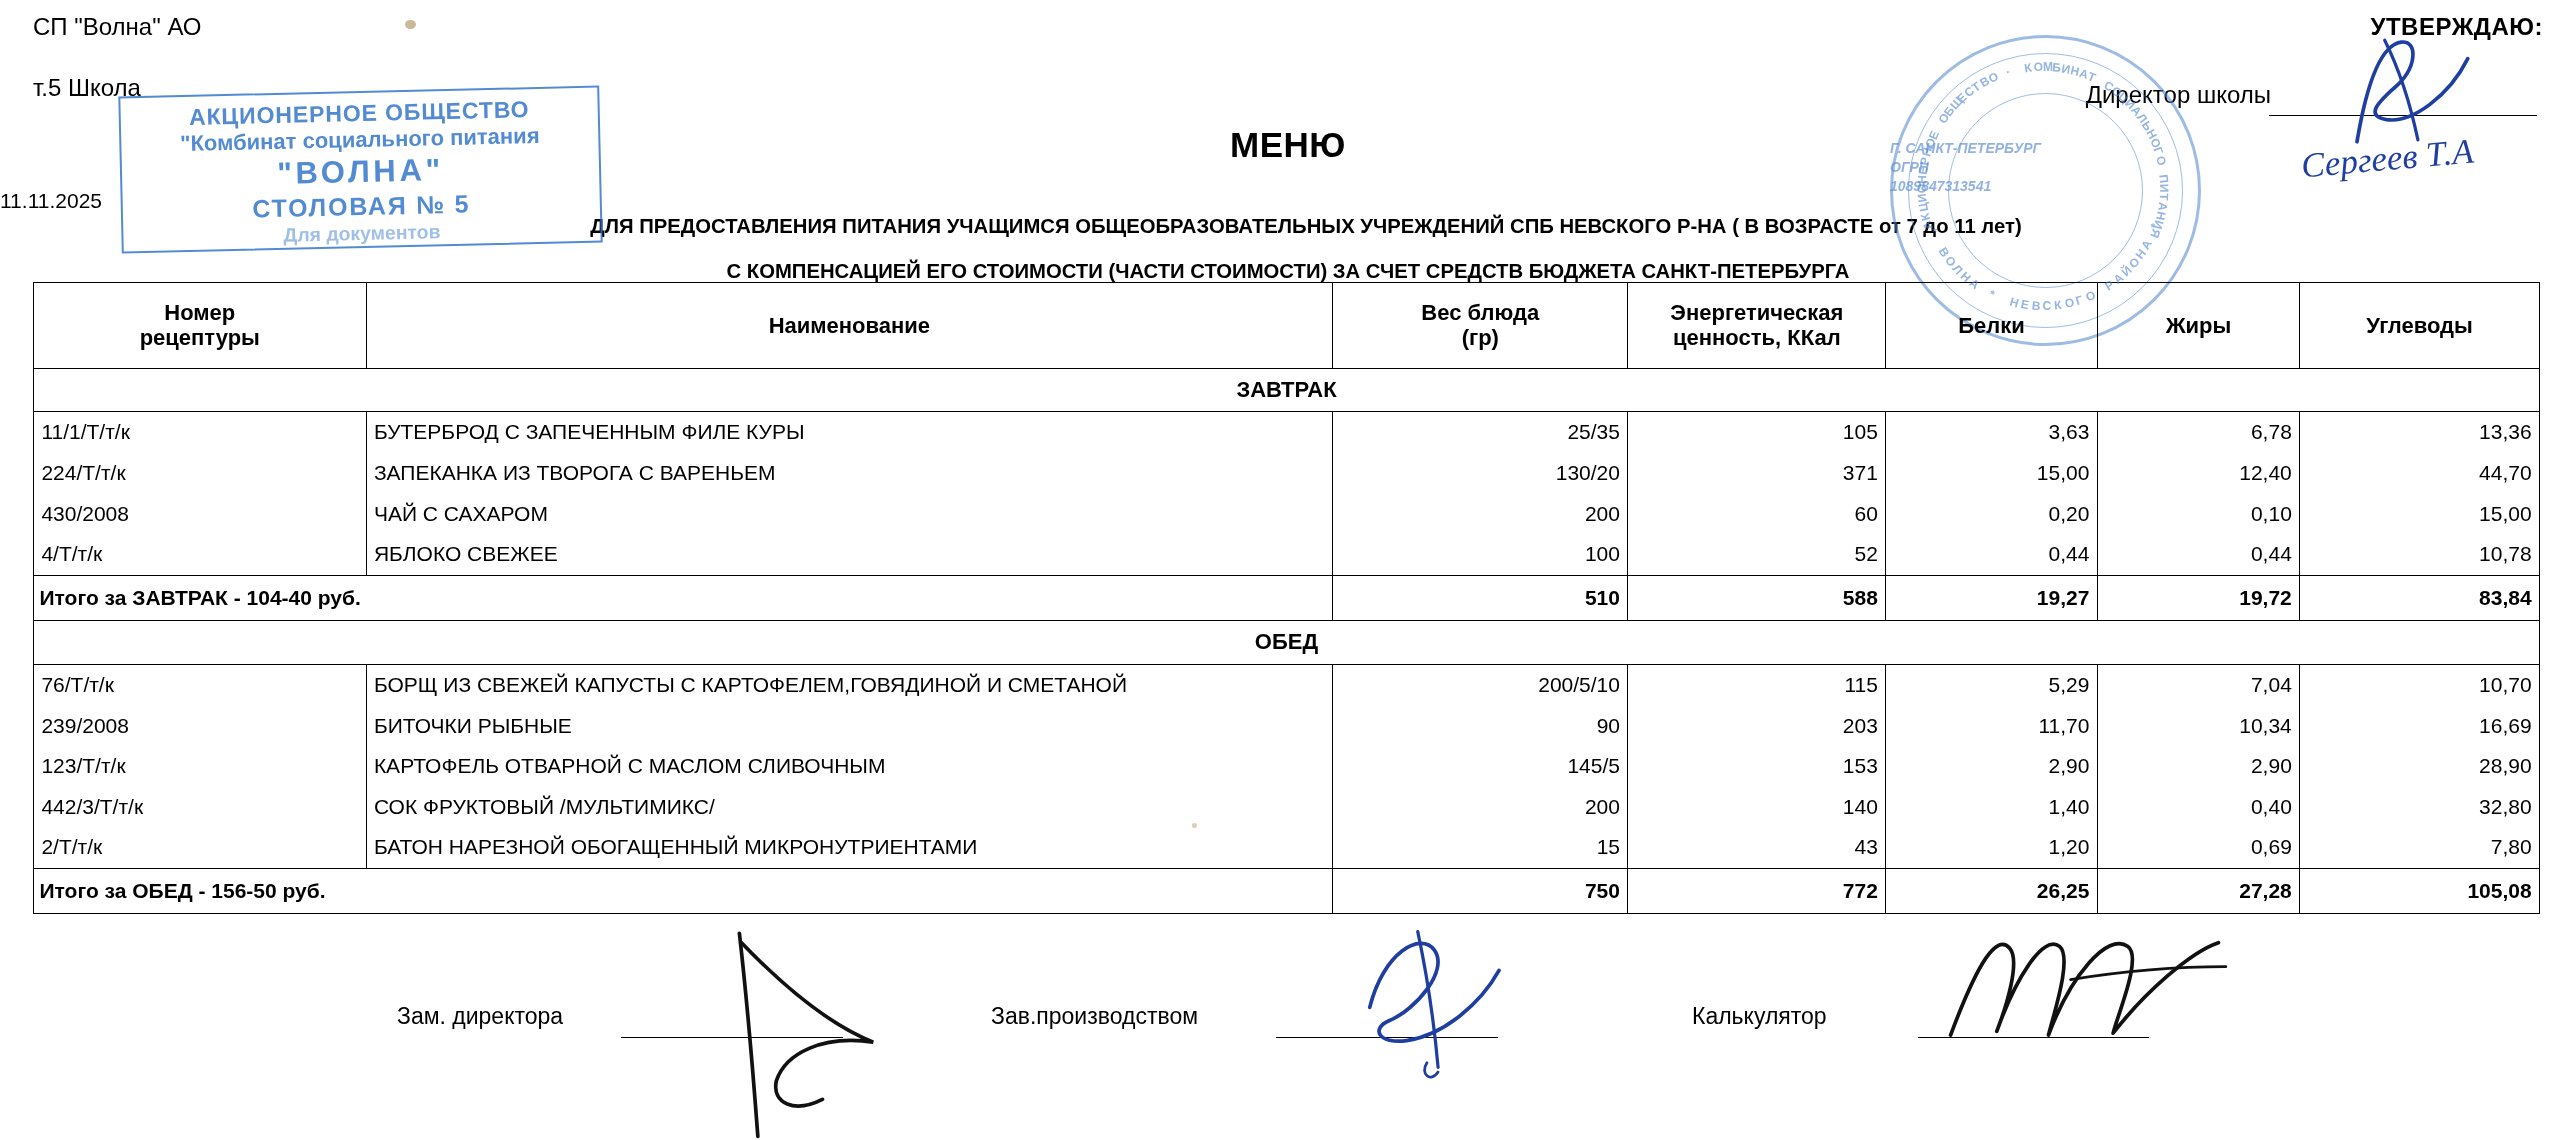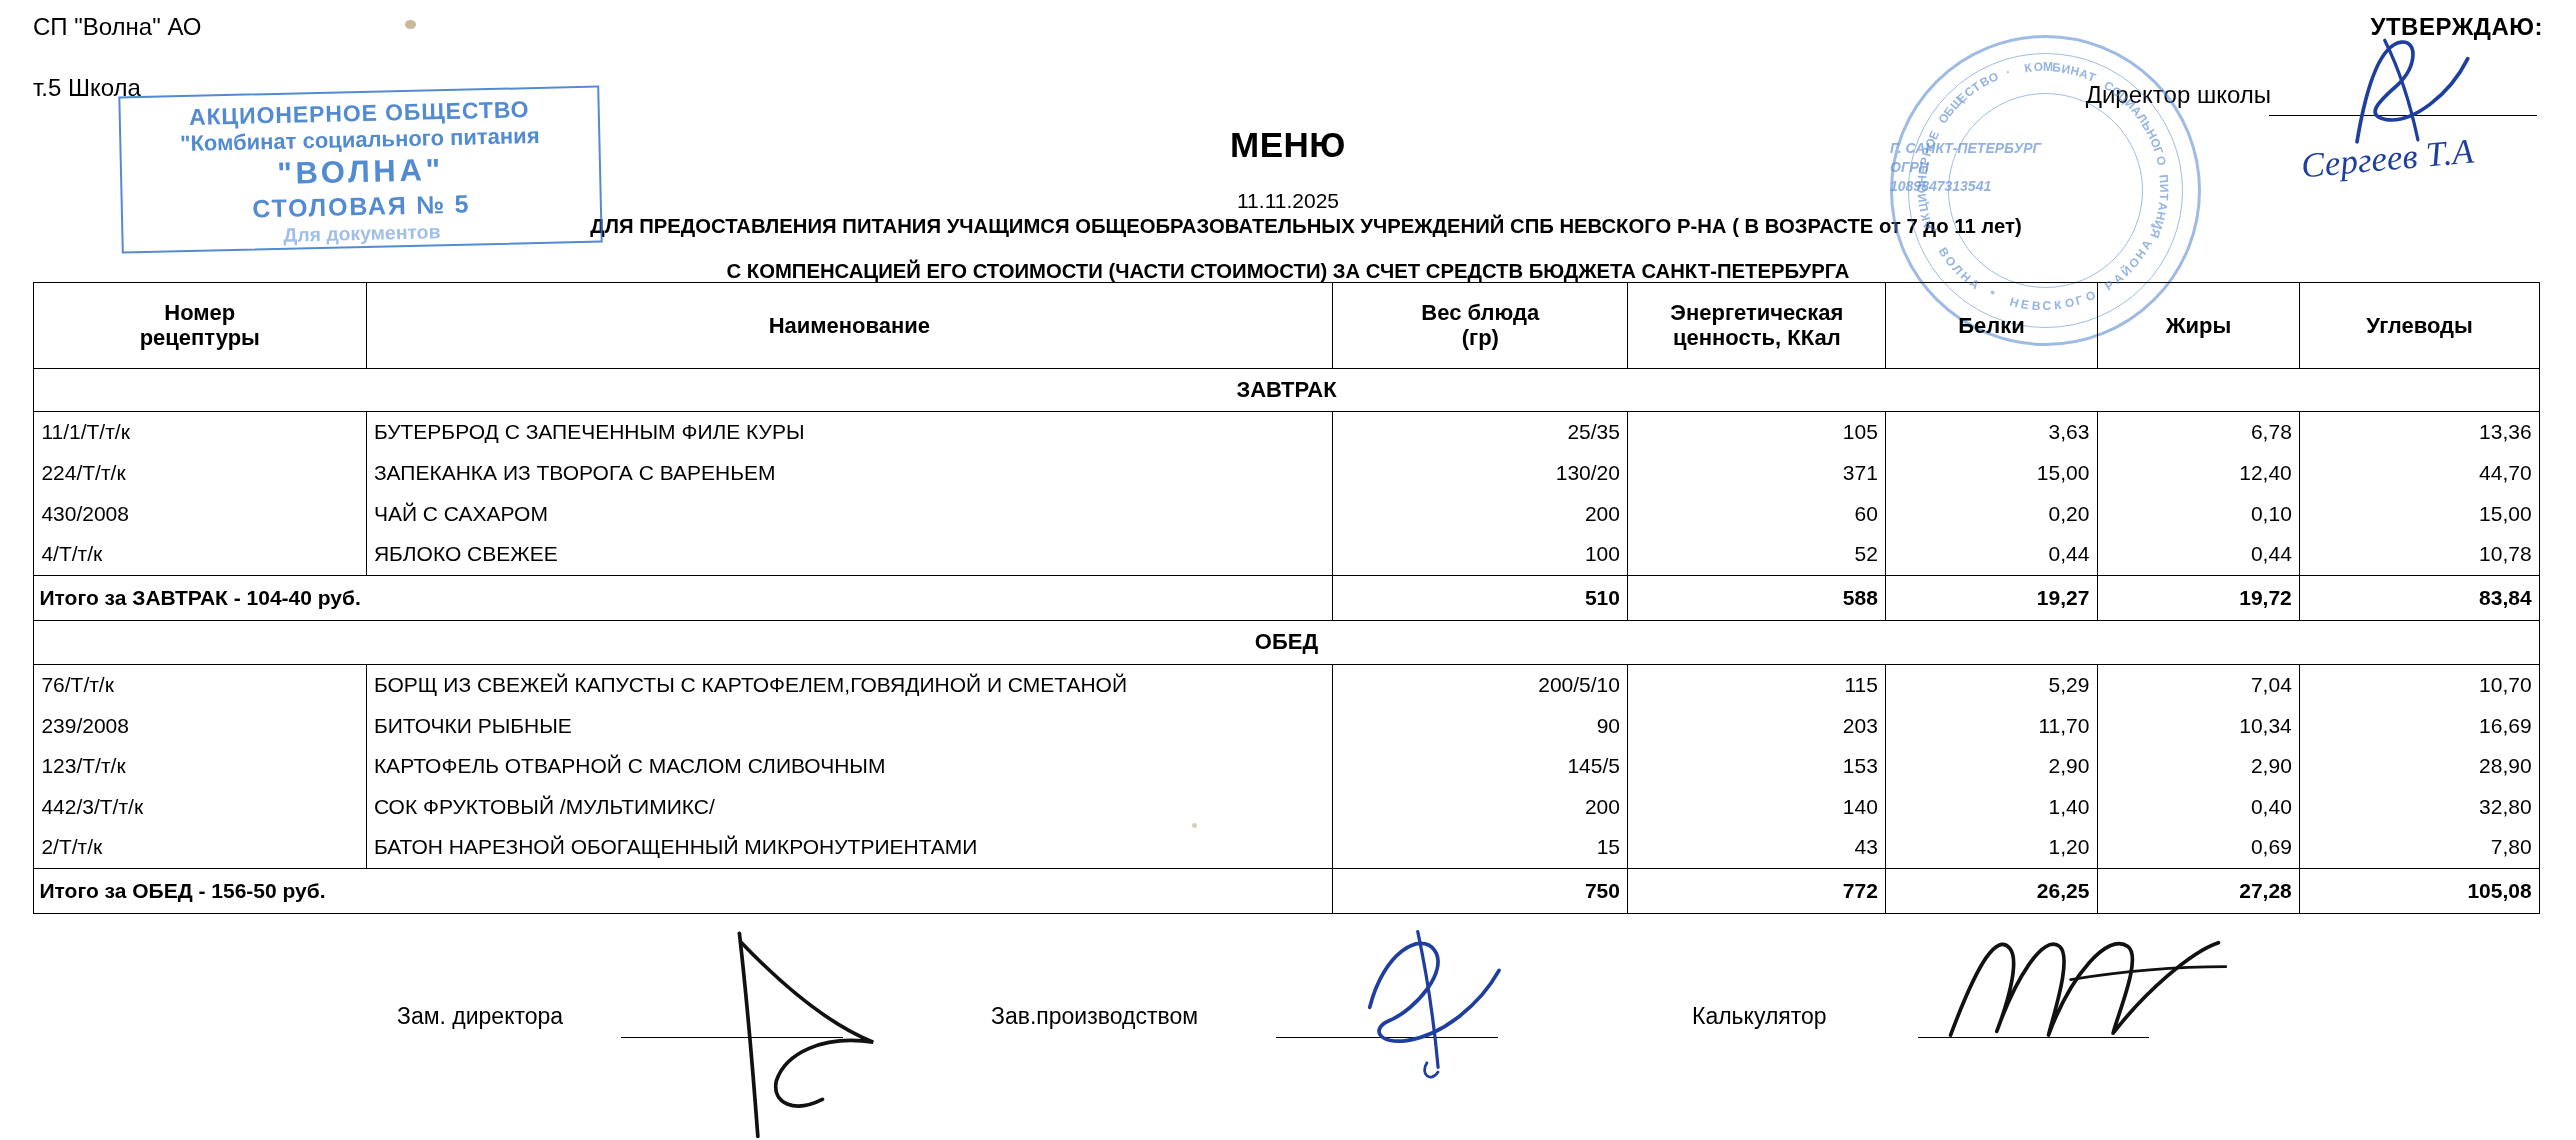--- a/index.html
+++ b/index.html
@@ -63,21 +63,21 @@
     text-align: center;
     font-size: 35px;
     font-weight: 700;
     letter-spacing: 0.5px;
   }
   .date {
     position: absolute;
     left: 0;
     right: 0;
     top: 189px;
-    text-align: center;
+    text-align: left;
     font-size: 21px;
   }
   .subtitle1, .subtitle2 {
     position: absolute;
     left: 0;
     right: 0;
     text-align: center;
     font-size: 20.3px;
     font-weight: 700;
   }

